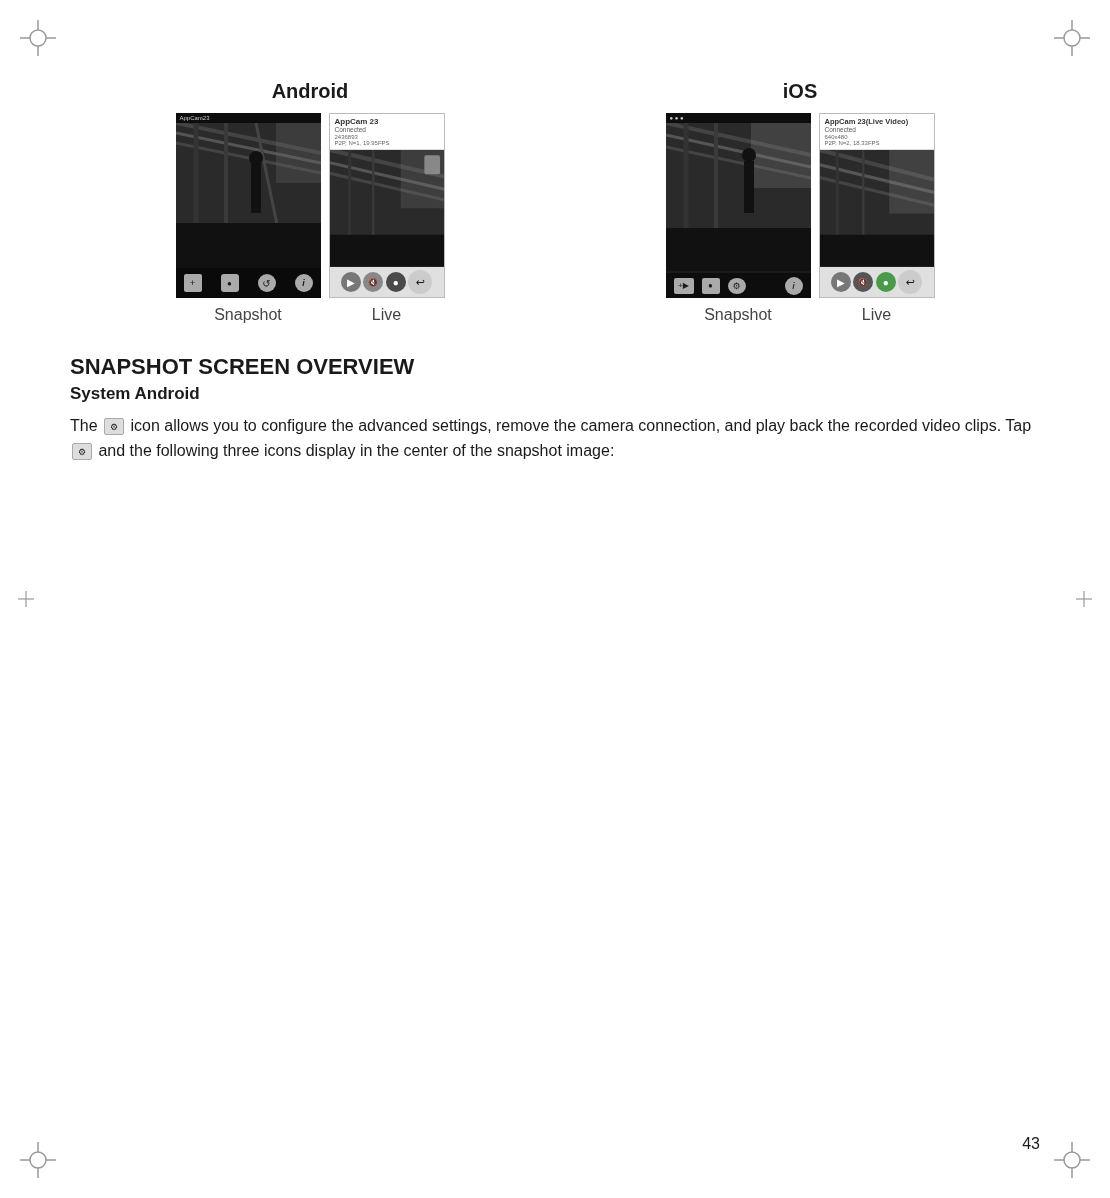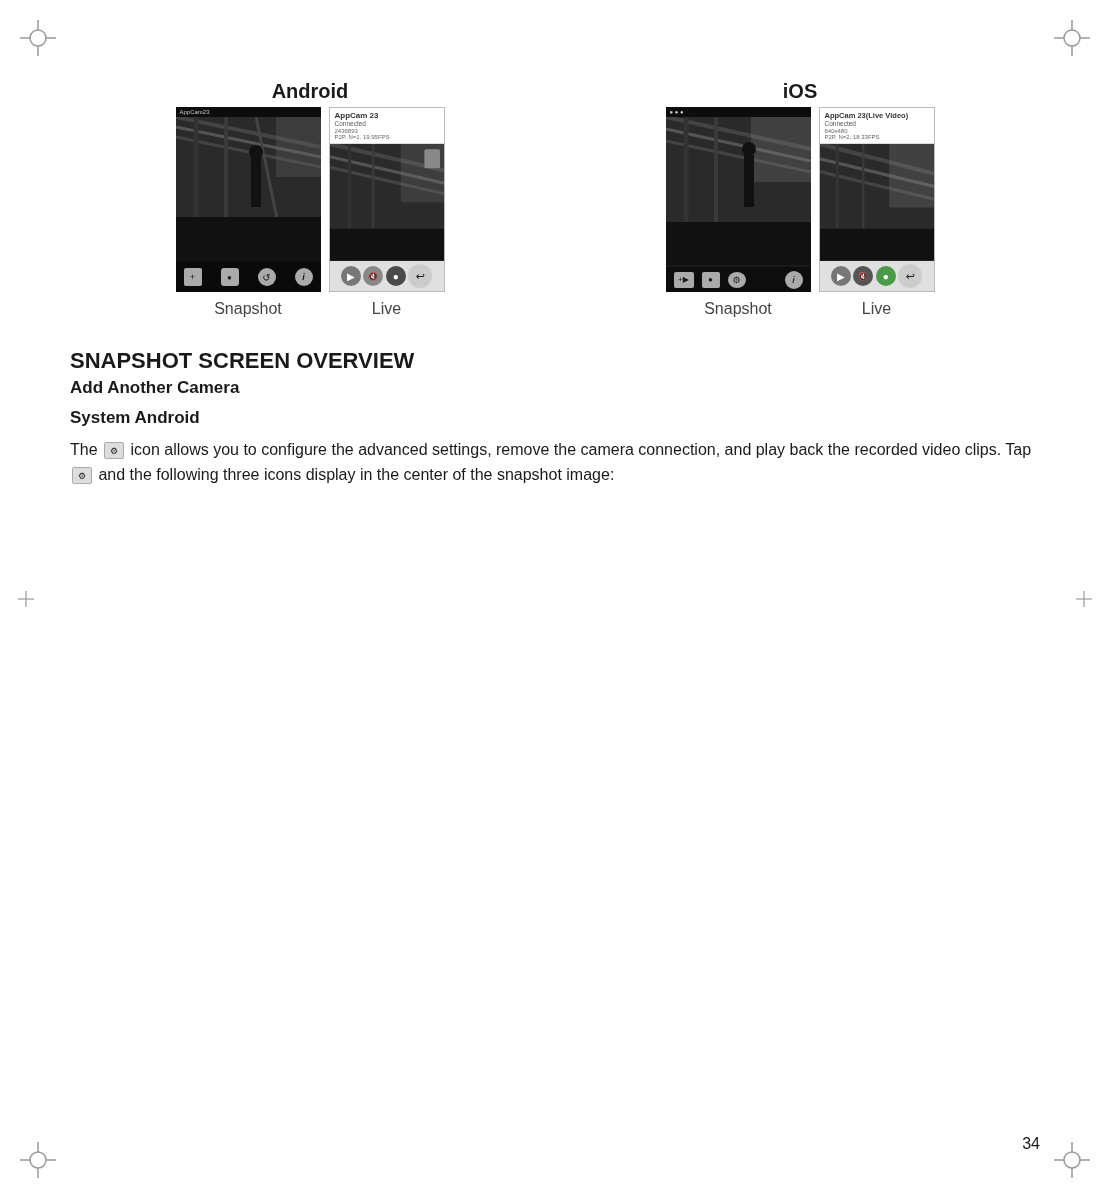--- a/index.html
+++ b/index.html
@@ -51,21 +51,21 @@
     .platform-group {
       display: flex;
       flex-direction: column;
       align-items: center;
       flex: 1;
     }
 
     .platform-title {
       font-size: 20px;
       font-weight: bold;
-      margin-bottom: 4px;
+      margin-bottom: 10px;
       text-align: center;
     }
 
     .screens-row {
       display: flex;
       gap: 8px;
       align-items: flex-start;
     }
 
     .screen-item {
@@ -443,26 +443,25 @@
       </div>
     </div>
 
   </div>
 
   <div class="text-section">
 
     <div class="section-title">SNAPSHOT SCREEN OVERVIEW</div>
 
 
-    <div class="subsection-title">Add Another Camera</div>
 
 
     <div class="subsection-title">System Android</div>
 
     <p class="body-text">
       The <span class="inline-icon" style="width:20px;height:17px;font-size:9px;line-height:17px;">⚙</span> icon allows you to configure the advanced settings, remove the camera connection, and play back the recorded video clips. Tap <span class="inline-icon" style="width:20px;height:17px;font-size:9px;line-height:17px;">⚙</span> and the following three icons display in the center of the snapshot image:
     </p>
 
   </div>
 
 </div>
 
-<div class="page-number">34</div>
+<div class="page-number">43</div>
 
 </body></html>

